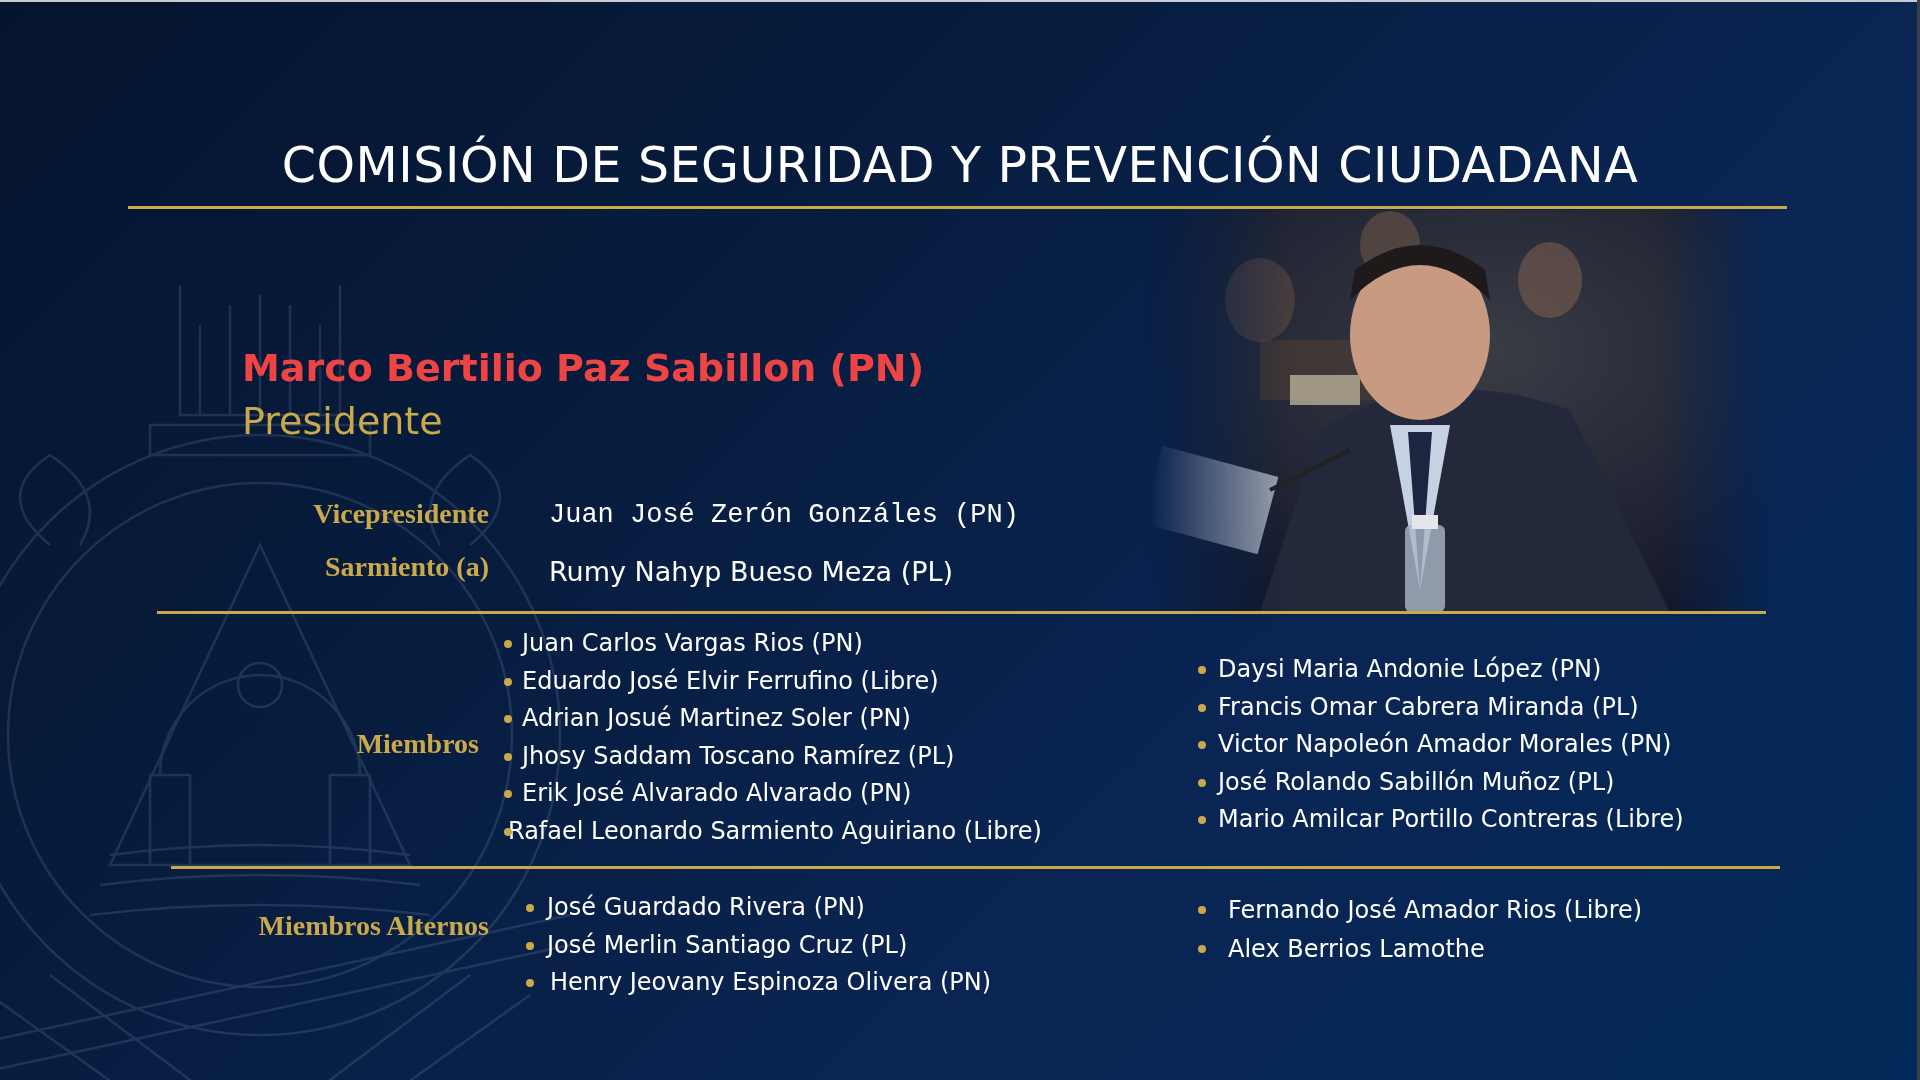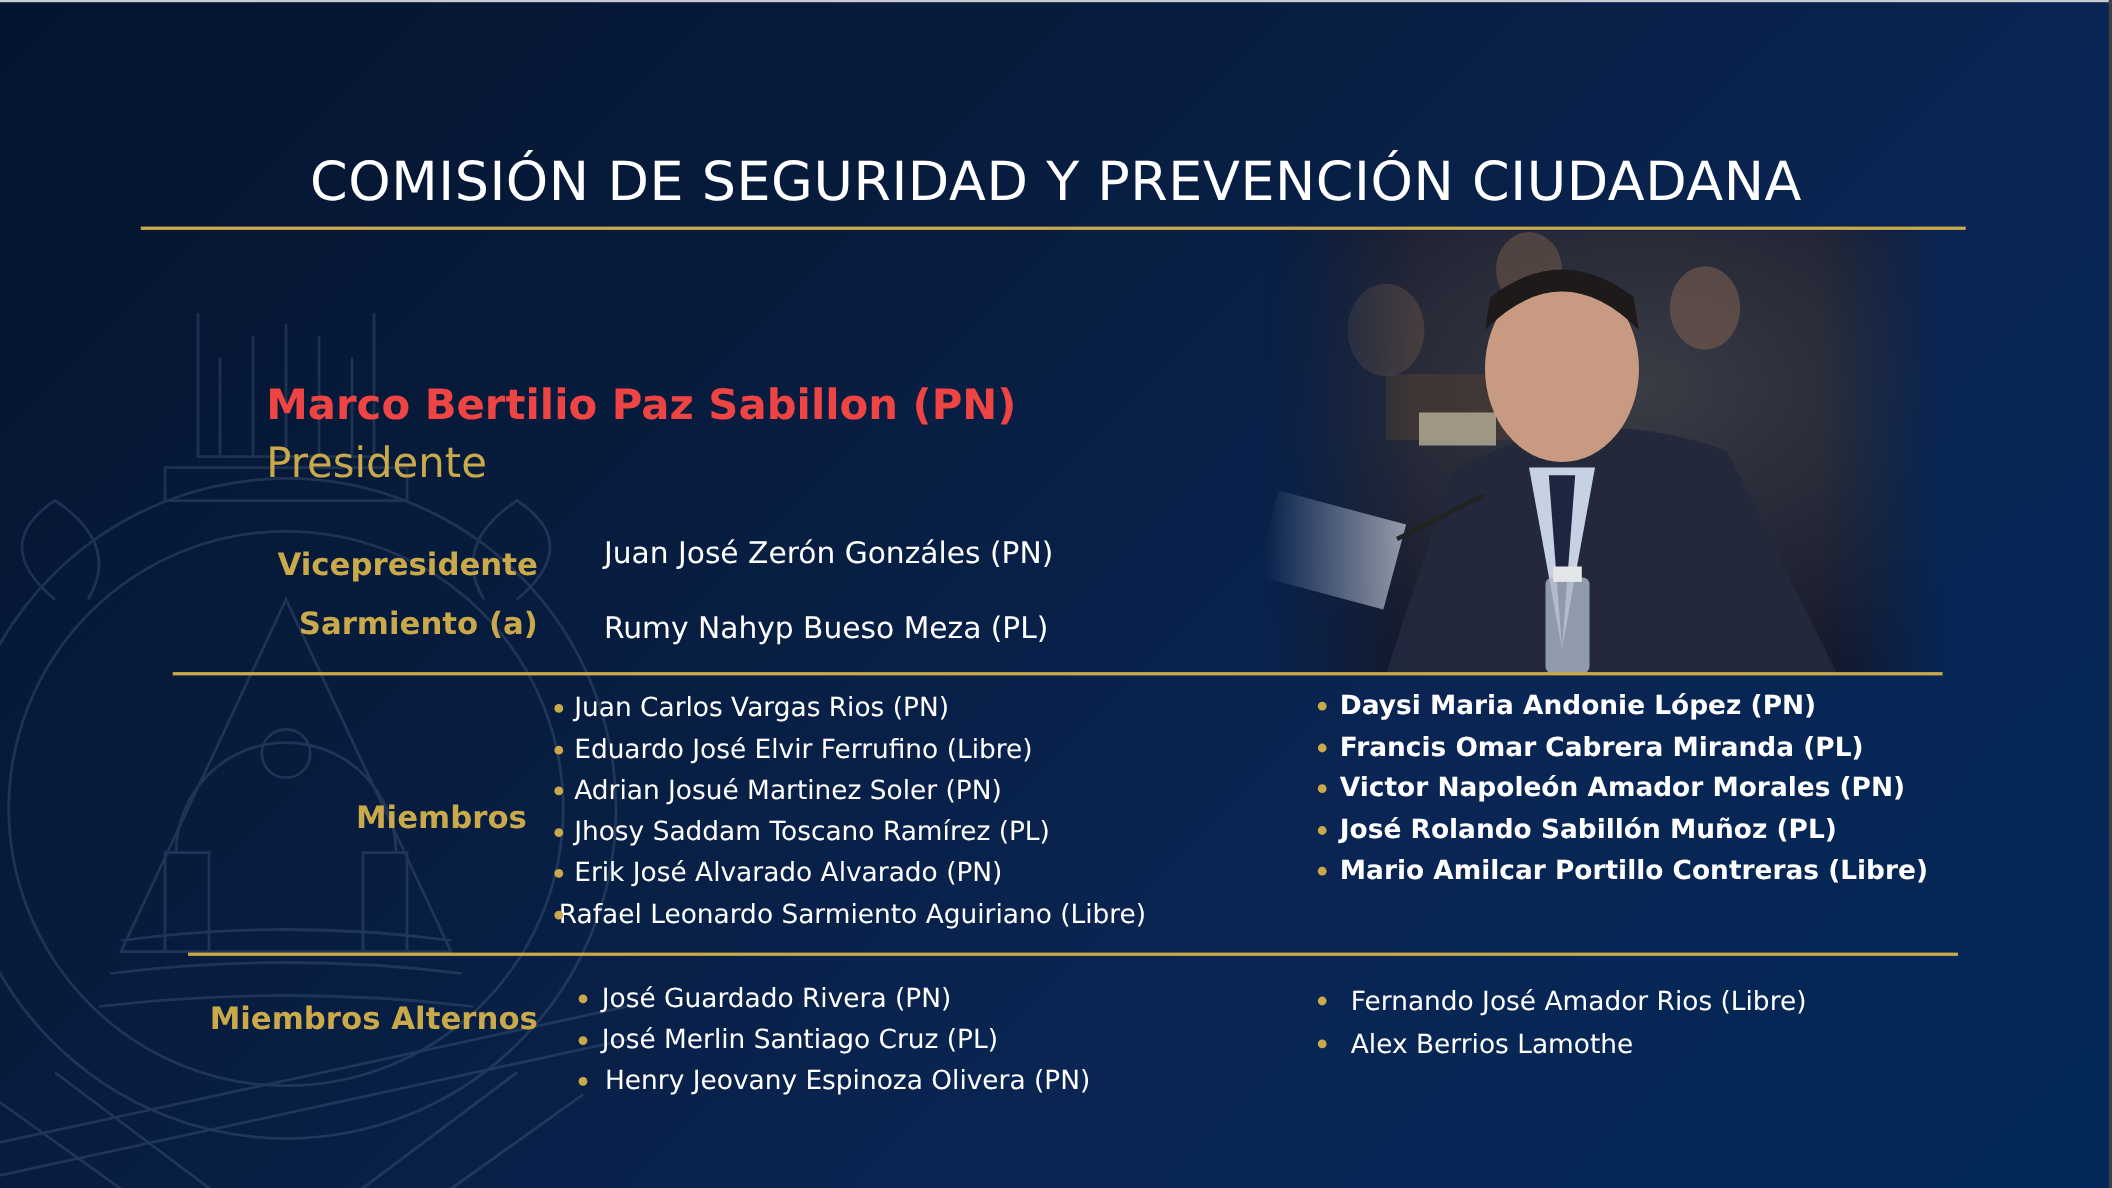--- a/index.html
+++ b/index.html
@@ -17,21 +17,21 @@
 
   .title {
     position: absolute; left: 0; width: 1920px; top: 141px; text-align: center;
     color: #ffffff; font-weight: normal; font-size: 49px; letter-spacing: 0.5px; line-height: 1;
   }
   .rule { position: absolute; height: 3px; background: #c9a94a; }
 
   .pres-name { position: absolute; left: 242px; top: 349px; color: #ef4444; font-weight: bold; font-size: 38px; line-height: 1; }
   .pres-role { position: absolute; left: 242px; top: 402px; color: #c9a94a; font-size: 38px; line-height: 1; }
 
-  .label { position: absolute; color: #c9a94a; font-weight: bold; font-size: 28px; line-height: 1; text-align: right; }
+  .label { position: absolute; color: #c9a94a; font-weight: bold; font-size: 28px; line-height: 1; text-align: right; font-family: Liberation Serif, serif; }
   .officer { position: absolute; color: #fff; font-size: 27px; line-height: 1; }
 
   .photo {
     position: absolute; left: 1150px; top: 210px; width: 620px; height: 402px; overflow: hidden;
     -webkit-mask-image: linear-gradient(90deg, transparent 0%, #000 22%, #000 82%, transparent 100%);
             mask-image: linear-gradient(90deg, transparent 0%, #000 22%, #000 82%, transparent 100%);
   }
 
   .list { position: absolute; margin: 0; padding: 0; list-style: none; }
   .list li { position: relative; color: #fff; font-size: 24px; line-height: 37.6px; height: 37.6px; white-space: nowrap; }
@@ -61,21 +61,21 @@
     </g>
   </svg>
 
   <div class="title">COMISIÓN DE SEGURIDAD Y PREVENCIÓN CIUDADANA</div>
   <div class="rule" style="left:128px; top:206px; width:1659px;"></div>
 
   <div class="pres-name">Marco Bertilio Paz Sabillon (PN)</div>
   <div class="pres-role">Presidente</div>
 
   <div class="label" style="right:1431px; top:500px;">Vicepresidente</div>
-  <div class="officer" style="left:549px; top:490px;">Juan José Zerón Gonzáles (PN)</div>
+  <div class="officer" style="left:549px; top:502px;font-family:Liberation Mono, monospace;">Juan José Zerón Gonzáles (PN)</div>
   <div class="label" style="right:1431px; top:553px;">Sarmiento (a)</div>
   <div class="officer" style="left:549px; top:558px;">Rumy Nahyp Bueso Meza (PL)</div>
 
   <div class="photo">
     <svg width="620" height="402" viewBox="0 0 620 402">
       <defs>
         <radialGradient id="bg" cx="55%" cy="35%" r="70%">
           <stop offset="0%" stop-color="#3a3c45"></stop>
           <stop offset="100%" stop-color="#14182a"></stop>
         </radialGradient>
@@ -102,21 +102,21 @@
 
   <div class="label" style="right:1441px; top:730px;">Miembros</div>
   <ul class="list" style="left:504px; top:625px;">
     <li><span class="dot" style="left:0"></span><span style="margin-left:18px">Juan Carlos Vargas Rios (PN)</span></li>
     <li><span class="dot" style="left:0"></span><span style="margin-left:18px">Eduardo José Elvir Ferrufino (Libre)</span></li>
     <li><span class="dot" style="left:0"></span><span style="margin-left:18px">Adrian Josué Martinez Soler (PN)</span></li>
     <li><span class="dot" style="left:0"></span><span style="margin-left:18px">Jhosy Saddam Toscano Ramírez (PL)</span></li>
     <li><span class="dot" style="left:0"></span><span style="margin-left:18px">Erik José Alvarado Alvarado (PN)</span></li>
     <li><span class="dot" style="left:0"></span><span style="margin-left:4px">Rafael Leonardo Sarmiento Aguiriano (Libre)</span></li>
   </ul>
-  <ul class="list" style="left:1198px; top:623px;font-weight:bold;">
+  <ul class="list" style="left:1198px; top:651px;">
     <li><span class="dot" style="left:0"></span><span style="margin-left:20px">Daysi Maria Andonie López (PN)</span></li>
     <li><span class="dot" style="left:0"></span><span style="margin-left:20px">Francis Omar Cabrera Miranda (PL)</span></li>
     <li><span class="dot" style="left:0"></span><span style="margin-left:20px">Victor Napoleón Amador Morales (PN)</span></li>
     <li><span class="dot" style="left:0"></span><span style="margin-left:20px">José Rolando Sabillón Muñoz (PL)</span></li>
     <li><span class="dot" style="left:0"></span><span style="margin-left:20px">Mario Amilcar Portillo Contreras (Libre)</span></li>
   </ul>
 
   <div class="rule" style="left:171px; top:866px; width:1609px;"></div>
 
   <div class="label" style="right:1431px; top:912px;">Miembros Alternos</div>

